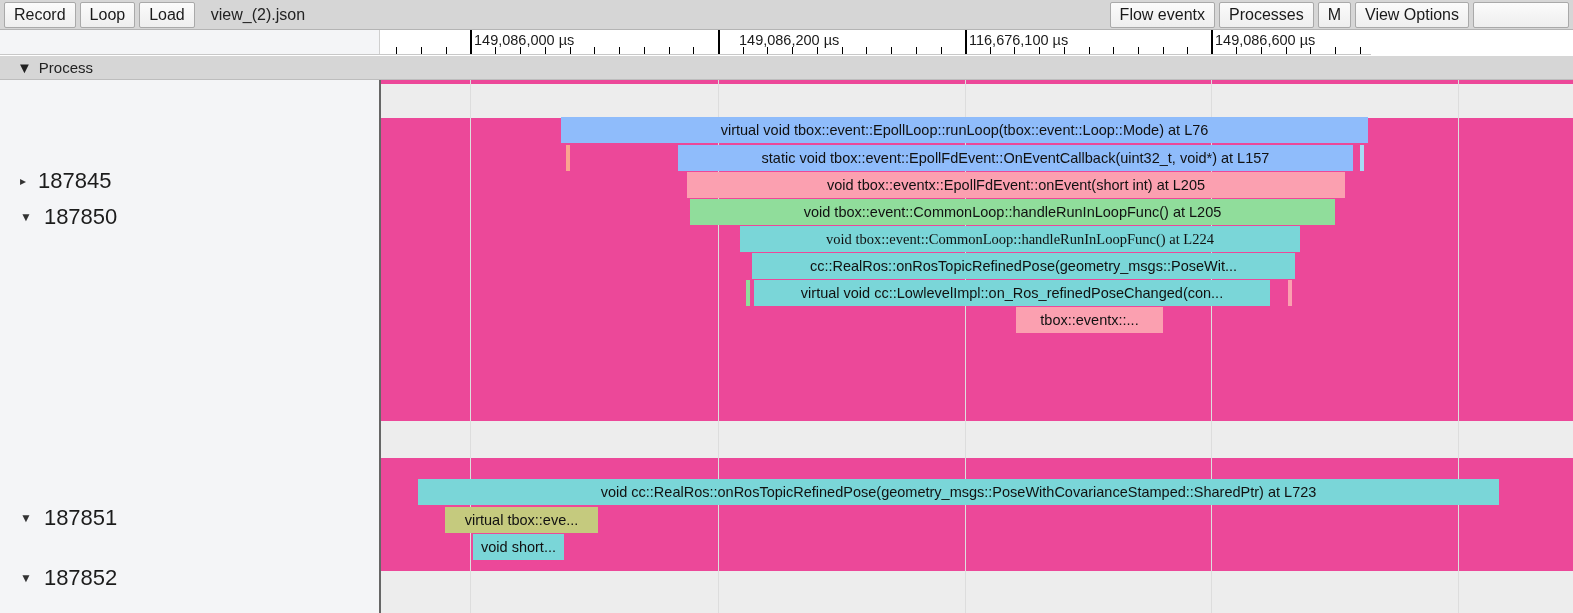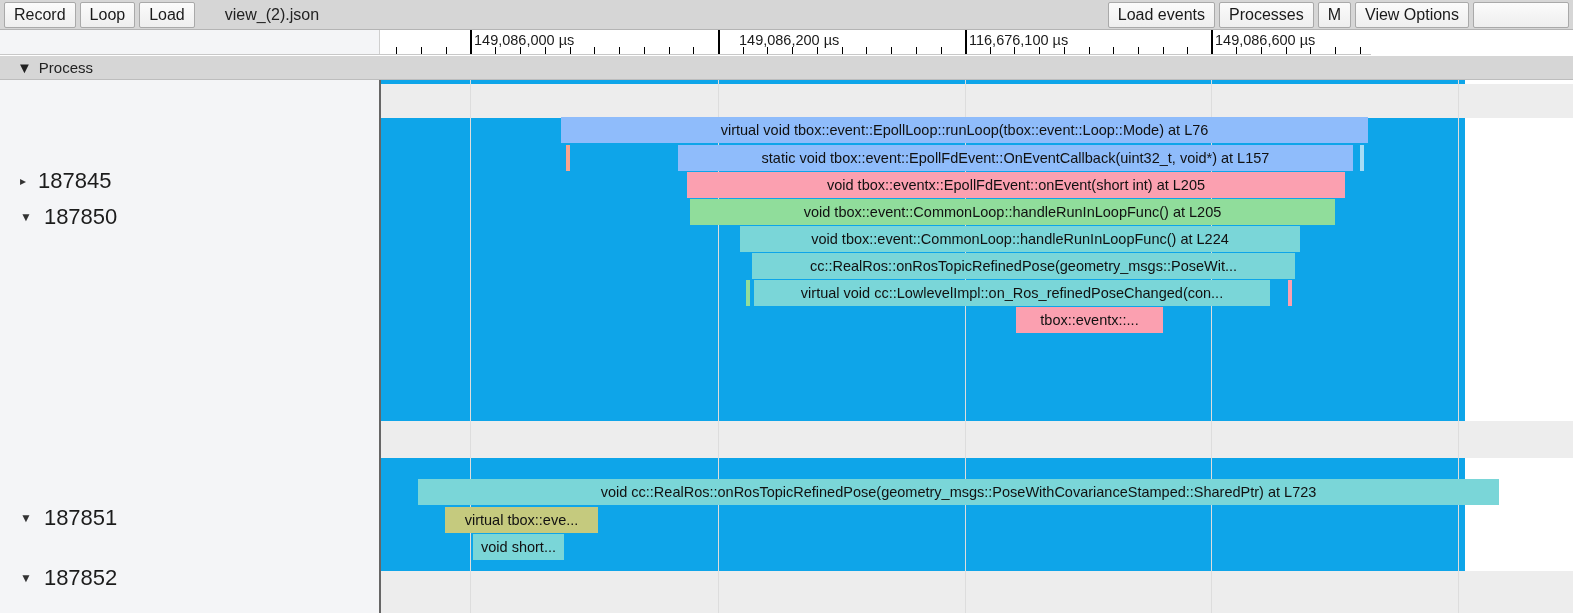--- a/index.html
+++ b/index.html
@@ -27,21 +27,21 @@
     border: 1px solid #a9a9a9;
     border-radius: 2px;
     font-size: 16px;
     color: #1a1a1a;
     line-height: 24px;
     white-space: nowrap;
     cursor: pointer;
     font-family: "Liberation Sans", sans-serif;
   }
   #file-name {
-    margin-left: 30px;
+    margin-left: 16px;
     font-size: 16px;
     color: #222;
     white-space: nowrap;
   }
   #toolbar-right {
     position: absolute; right: 0; top: 0;
     height: 30px;
     display: flex; align-items: center;
   }
   #tb-spacer { width: 96px; height: 26px; margin-left: 4px; margin-right: 4px;
@@ -92,22 +92,22 @@
     overflow: hidden;
   }
   #sidebar {
     position: absolute; left: 0; top: 0; width: 380px; height: 533px;
     background: #f4f5f7;
     border-right: 1px solid #cfcfcf;
     z-index: 5;
   }
   #track-area {
     position: absolute; left: 381px; top: 0;
-    width: 1084px; height: 533px;
-    background: #0ea5e9;
+    width: 1192px; height: 533px;
+    background: #ec4899;
   }
   #track-divider {
     position: absolute; left: 379px; top: 0; width: 2px; height: 533px;
     background: #666666; z-index: 6;
   }
 
   .band {
     position: absolute; left: 0; width: 1192px;
     background: #ededed;
   }
@@ -142,21 +142,21 @@
 </head>
 <body>
 
 <div id="toolbar">
   <button class="tb-btn">Record</button>
   <button class="tb-btn">Loop</button>
   <button class="tb-btn">Load</button>
   <span id="file-name">view_(2).json</span>
 
   <div id="toolbar-right">
-    <button class="tb-btn">Load events</button>
+    <button class="tb-btn">Flow eventx</button>
     <button class="tb-btn">Processes</button>
     <button class="tb-btn">M</button>
     <button class="tb-btn">View Options</button>
     <div id="tb-spacer"></div>
   </div>
 </div>
 
 <div id="ruler">
   <div id="ruler-left-pad"></div>
   <div id="ruler-ticks">
@@ -235,21 +235,21 @@
         <div class="vgrid" style="left: 830px;"></div>
         <div class="vgrid" style="left: 1077px;"></div>
       </div>
     <div id="slices">
         <div class="bar" title="virtual void tbox::event::EpollLoop::runLoop(tbox::event::Loop::Mode) at L76" style="left: 180px; top: 37px; width: 807px; background: rgb(143, 188, 251);">virtual void tbox::event::EpollLoop::runLoop(tbox::event::Loop::Mode) at L76</div>
         <div class="bar sliver" title="" style="left: 185px; top: 65px; width: 4px; background: rgb(251, 164, 143);"></div>
         <div class="bar" title="static void tbox::event::EpollFdEvent::OnEventCallback(uint32_t, void*) at L157" style="left: 297px; top: 65px; width: 675px; background: rgb(143, 188, 251);">static void tbox::event::EpollFdEvent::OnEventCallback(uint32_t, void*) at L157</div>
         <div class="bar sliver" title="" style="left: 979px; top: 65px; width: 4px; background: rgb(166, 220, 245);"></div>
         <div class="bar" title="void tbox::event::EpollFdEvent::onEvent(short int) at L205" style="left: 306px; top: 92px; width: 658px; background: rgb(251, 160, 176);">void tbox::eventx::EpollFdEvent::onEvent(short int) at L205</div>
         <div class="bar" title="void tbox::event::CommonLoop::handleRunInLoopFunc() at L205" style="left: 309px; top: 119px; width: 645px; background: rgb(144, 221, 155);">void tbox::event::CommonLoop::handleRunInLoopFunc() at L205</div>
-        <div class="bar" title="void tbox::event::CommonLoop::handleRunInLoopFunc() at L224" style="left: 359px; top: 146px; width: 560px; background: rgb(122, 214, 216);">void tbox::event::CommonLoop::handleRunInLoopFunc() at L224</div>
+        <div class="bar" title="void tbox::event::CommonLoop::handleRunInLoopFunc() at L224" style="left: 359px; top: 146px; width: 560px; background: rgb(122, 214, 216); font-family: Liberation Serif, serif;">void tbox::event::CommonLoop::handleRunInLoopFunc() at L224</div>
         <div class="bar" title="cc::RealRos::onRosTopicRefinedPose(geometry_msgs::PoseWit..." style="left: 371px; top: 173px; width: 543px; background: rgb(122, 214, 216);">cc::RealRos::onRosTopicRefinedPose(geometry_msgs::PoseWit...</div>
         <div class="bar sliver" title="" style="left: 365px; top: 200px; width: 4px; background: rgb(144, 221, 155);"></div>
         <div class="bar" title="virtual void cc::LowlevelImpl::on_Ros_refinedPoseChanged(con..." style="left: 373px; top: 200px; width: 516px; background: rgb(122, 214, 216);">virtual void cc::LowlevelImpl::on_Ros_refinedPoseChanged(con...</div>
         <div class="bar sliver" title="" style="left: 907px; top: 200px; width: 4px; background: rgb(251, 160, 176);"></div>
         <div class="bar" title="tbox::eventx::..." style="left: 635px; top: 227px; width: 147px; background: rgb(251, 160, 176);">tbox::eventx::...</div>
         <div class="bar" title="void cc::RealRos::onRosTopicRefinedPose(geometry_msgs::PoseWithCovarianceStamped::SharedPtr) at L723" style="left: 37px; top: 399px; width: 1081px; background: rgb(122, 214, 216);">void cc::RealRos::onRosTopicRefinedPose(geometry_msgs::PoseWithCovarianceStamped::SharedPtr) at L723</div>
         <div class="bar" title="virtual tbox::eve..." style="left: 64px; top: 427px; width: 153px; background: rgb(197, 202, 126);">virtual tbox::eve...</div>
         <div class="bar" title="void tbox..." style="left: 92px; top: 454px; width: 91px; background: rgb(122, 214, 216);">void short...</div>
       </div>
   </div>

